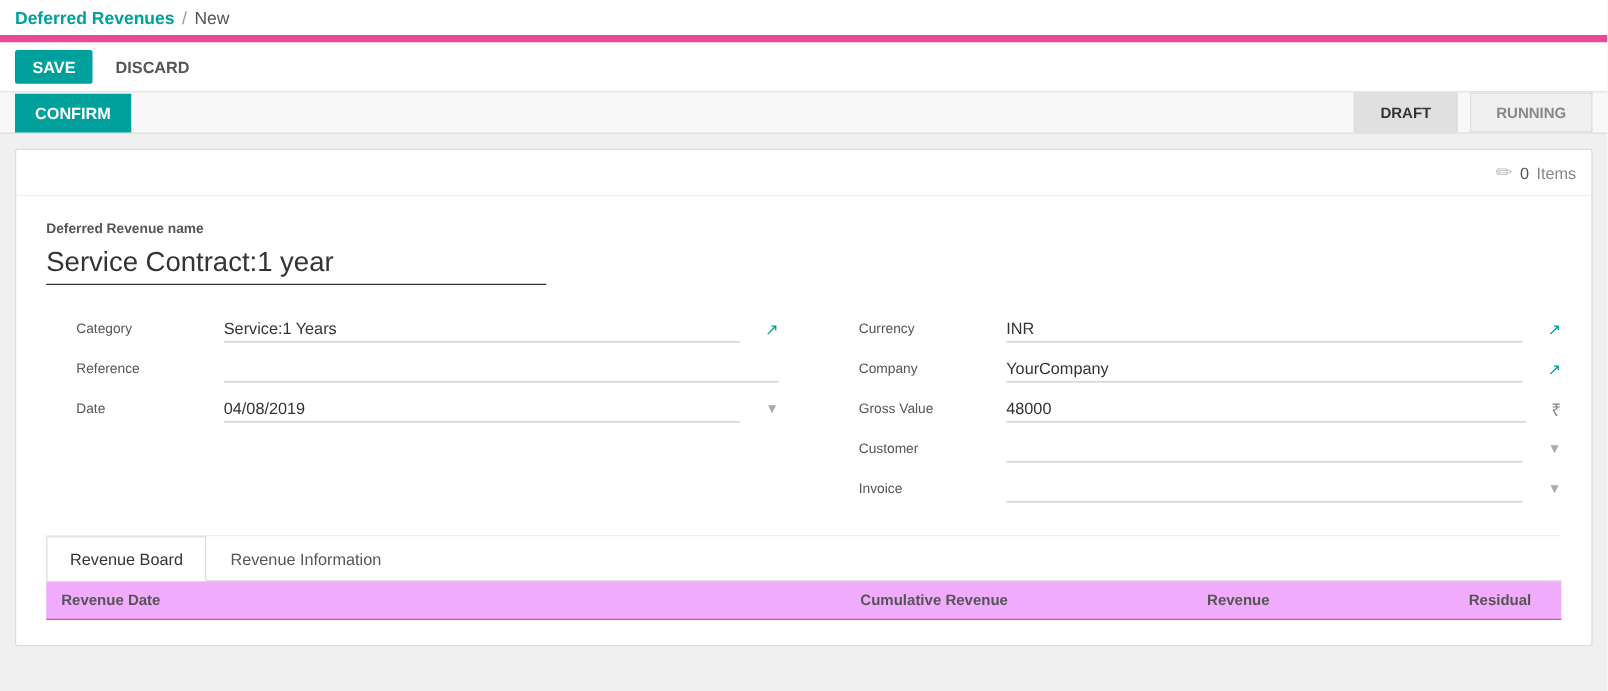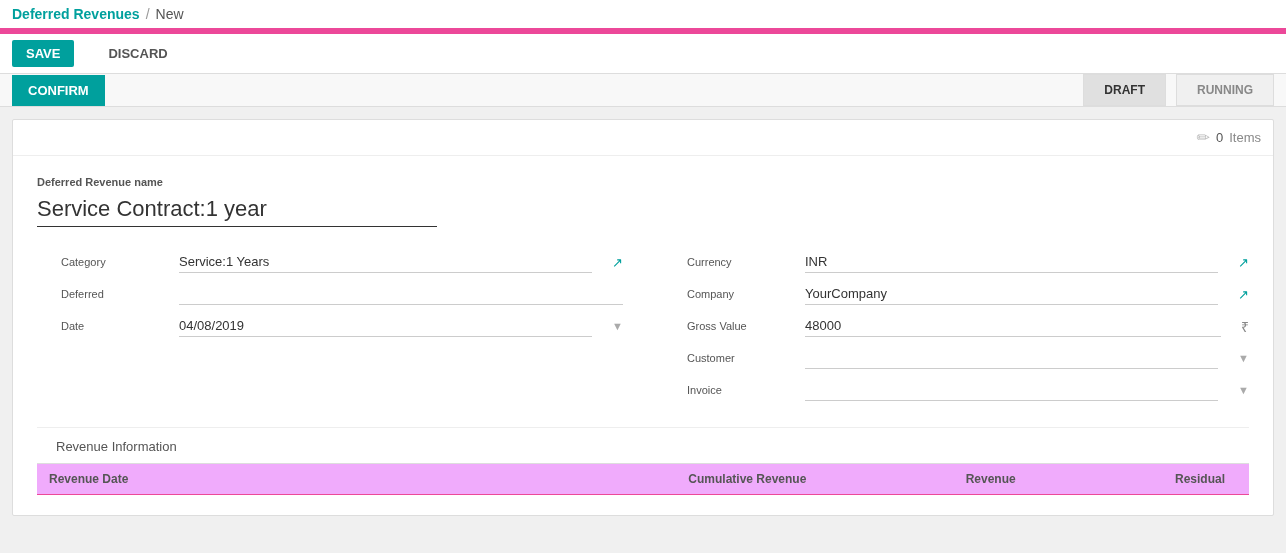--- a/index.html
+++ b/index.html
@@ -18,21 +18,21 @@
     .breadcrumb-sep { color: #999; font-size: 14px; }
     .breadcrumb-current { color: #555; font-size: 14px; }
 
     
     .action-bar {
       background: #fff;
       padding: 6px 12px;
       border-bottom: 1px solid #ddd;
       display: flex;
       align-items: center;
-      gap: 24px;
+      gap: 8px;
     }
     .btn-save {
       background: #00a09d;
       color: #fff;
       border: none;
       padding: 6px 14px;
       cursor: pointer;
       font-size: 13px;
       font-weight: bold;
       border-radius: 2px;
@@ -304,21 +304,21 @@
             <div class="form-row-label">Category</div>
             <div class="form-row-value">
               <select class="field-select">
                 <option>Service:1 Years</option>
               </select>
               <span class="external-link-icon">↗</span>
             </div>
           </div>
 
           <div class="form-row">
-            <div class="form-row-label">Deferred</div>
+            <div class="form-row-label">Reference</div>
             <div class="form-row-value">
               <input class="field-input" type="text" value="" style="">
             </div>
           </div>
 
           <div class="form-row">
             <div class="form-row-label">Date</div>
             <div class="form-row-value">
               <input class="field-input" type="text" value="04/08/2019" style="">
               <span class="dropdown-arrow">▼</span>
@@ -377,20 +377,21 @@
               <span class="dropdown-arrow">▼</span>
             </div>
           </div>
 
         </div>
       </div>
 
       
       <div class="tabs-section">
         <div class="tabs-header">
+          <div class="tab-item active">Revenue Board</div>
           <div class="tab-item">Revenue Information</div>
         </div>
 
         <div class="table-headers">
           <div class="th th-date">Revenue Date</div>
           <div class="th th-cumulative">Cumulative Revenue</div>
           <div class="th th-revenue">Revenue</div>
           <div class="th th-residual">Residual</div>
         </div>
       </div>

